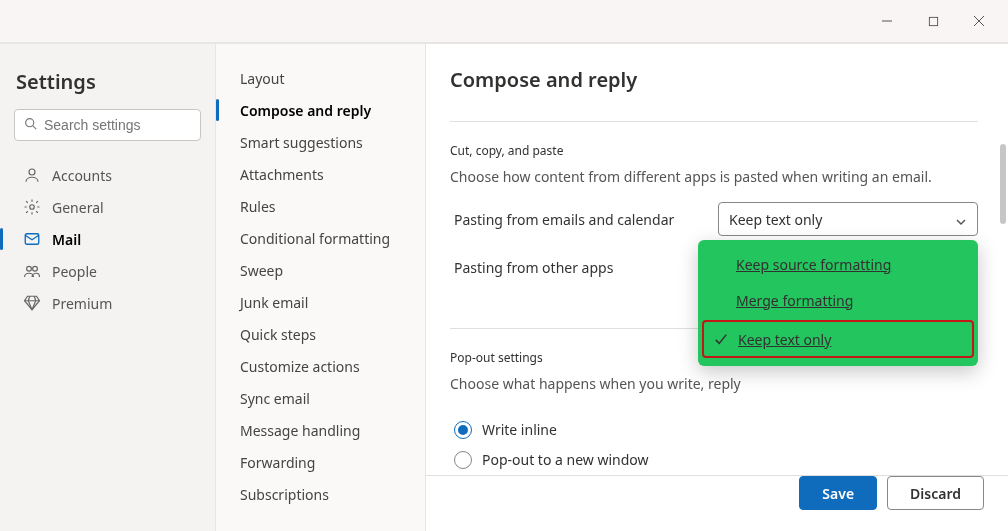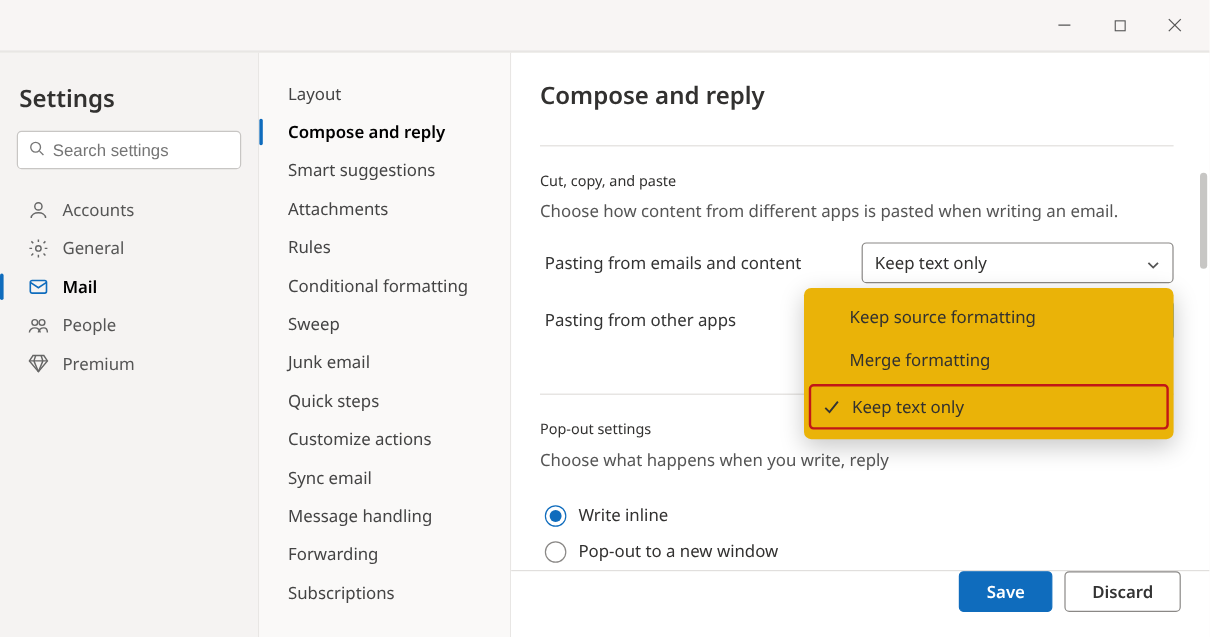--- a/index.html
+++ b/index.html
@@ -40,21 +40,21 @@
   .section-title { font-size: 12px; font-weight: 400; margin-bottom: 8px; }
   .section-desc { color: #555; margin-bottom: 16px; }
   .row { display: flex; align-items: center; margin-bottom: 14px; }
   .row-label { flex: 1; padding-left: 4px; color: #333; }
 
   .select { width: 260px; height: 34px; border: 1px solid #8a8886; border-radius: 4px; background: #fff; display: flex; align-items: center; justify-content: space-between; padding: 0 10px; cursor: pointer; }
   .select.open { border-color: #0F6CBD; border-bottom-width: 2px; }
   .chev { width: 12px; height: 12px; }
   .chev svg { stroke: #555; stroke-width: 1.5; fill: none; }
 
-  .dropdown { position: absolute; right: 30px; top: 196px; width: 308px; background: #eab308; border-radius: 6px; box-shadow: 0 6px 20px rgba(0,0,0,0.22); padding: 6px 0; z-index: 20; }
+  .dropdown { position: absolute; right: 30px; top: 196px; width: 280px; background: #22c55e; border-radius: 6px; box-shadow: 0 6px 20px rgba(0,0,0,0.22); padding: 6px 0; z-index: 20; text-decoration: underline; }
   .dropdown-item { height: 36px; display: flex; align-items: center; padding: 0 14px; cursor: pointer; position: relative; }
   .dropdown-item .check { width: 18px; margin-right: 6px; display: flex; align-items: center; }
   .dropdown-item.highlighted { border: 2.5px solid #c11717; border-radius: 4px; margin: 2px 4px; padding: 0 10px; height: 38px; }
   .dropdown-item.highlighted .check svg { stroke: #333; }
 
   .radio-row { display: flex; align-items: flex-end; height: 30px; padding-left: 4px; cursor: pointer; }
   .radio { width: 18px; height: 18px; border: 1.5px solid #8a8886; border-radius: 50%; margin-right: 10px; display: flex; align-items: center; justify-content: center; }
   .radio.checked { border-color: #0F6CBD; }
   .radio.checked::after { content: ""; width: 10px; height: 10px; border-radius: 50%; background: #0F6CBD; }
 
@@ -170,21 +170,21 @@
 
   <div class="col3">
     <div class="panel-body">
       <div class="panel-title">Compose and reply</div>
       <hr class="hr">
 
       <div class="section-title">Cut, copy, and paste</div>
       <div class="section-desc">Choose how content from different apps is pasted when writing an email.</div>
 
       <div class="row">
-        <div class="row-label">Pasting from emails and content</div>
+        <div class="row-label">Pasting from emails and calendar</div>
         <div class="select">
           <span>Keep text only</span>
           <span class="chev"><svg viewBox="0 0 12 12">
                 <polyline points="2,4 6,8 10,4"></polyline>
               </svg></span>
         </div>
       </div>
 
       <div class="row">
         <div class="row-label">Pasting from other apps</div>

